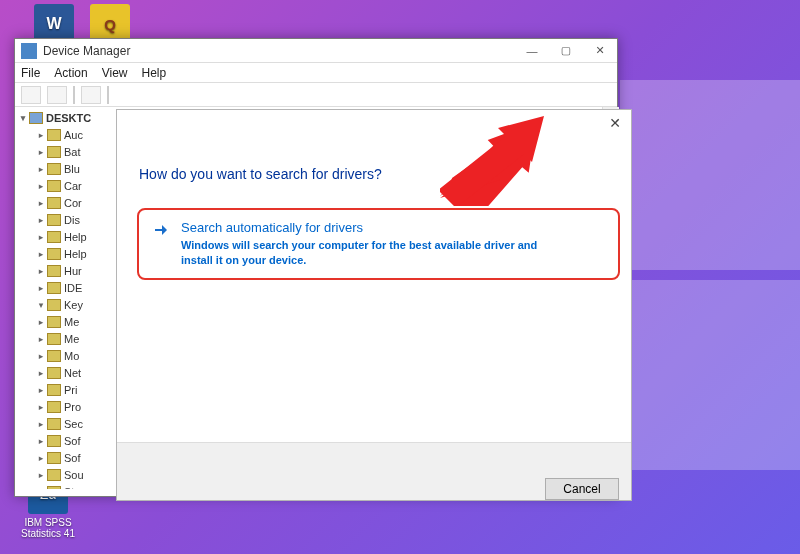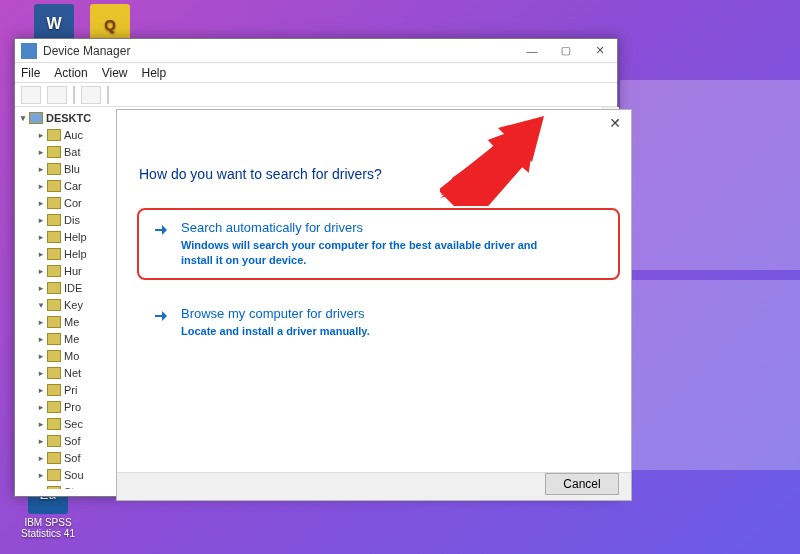--- a/index.html
+++ b/index.html
@@ -61,22 +61,22 @@
 .opt{padding:10px 14px;margin-bottom:18px;}
 .opt.highlight{outline:2px solid #e5342a;outline-offset:0;border-radius:6px;}
 .opt-row{display:flex;align-items:flex-start;gap:10px;}
 .arrow-ico{width:18px;height:18px;margin-top:2px;flex:none;position:relative;}
 .arrow-ico::after{content:"";position:absolute;left:2px;top:7px;width:10px;height:2px;
   background:#1a6fcc;}
 .arrow-ico::before{content:"";position:absolute;left:9px;top:3px;border:5px solid transparent;
   border-left-color:#1a6fcc;}
 .opt-title{color:#0066cc;font-size:13px;margin-bottom:3px;}
 .opt-desc{color:#0066cc;font-size:11px;max-width:360px;line-height:1.35;font-weight:bold;}
-.dlg-foot{height:28px;background:#f0f0f0;border-top:1px solid #ddd;display:flex;
-  align-items:flex-start;justify-content:flex-end;padding-right:12px;}
+.dlg-foot{height:58px;background:#f0f0f0;border-top:1px solid #ddd;display:flex;
+  align-items:flex-end;justify-content:flex-end;padding-right:12px;}
 .btn{min-width:74px;height:22px;font-size:12px;background:#e1e1e1;
   border:1px solid #adadad;display:flex;align-items:center;justify-content:center;}
 
 
 .sbar{position:absolute;right:-1px;top:68px;width:16px;height:394px;
   background:#f0f0f0;border-left:1px solid #ddd;}
 .sbar .thumb{position:absolute;left:2px;top:14px;width:12px;height:120px;
   background:#cfcfcf;}
 .sbar .arr{position:absolute;left:0;width:16px;height:14px;background:#f0f0f0;
   text-align:center;font-size:9px;color:#777;}
@@ -265,29 +265,20 @@
       <div class="opt highlight">
         <div class="opt-row">
           <div class="arrow-ico"></div>
           <div>
             <div class="opt-title">Search automatically for drivers</div>
             <div class="opt-desc">Windows will search your computer for the best available driver and install it on your device.</div>
           </div>
         </div>
       </div>
 
-      <div class="opt">
-        <div class="opt-row">
-          <div class="arrow-ico"></div>
-          <div>
-            <div class="opt-title">Browse my computer for drivers</div>
-            <div class="opt-desc">Locate and install a driver manually.</div>
-          </div>
-        </div>
-      </div>
     </div>
     <div class="dlg-foot">
       <div class="btn">Cancel</div>
     </div>
   </div>
 </div>
 
 <svg class="ann-arrow" width="120" height="90">
   <polygon points="5,78 55,30 50,24 100,10 88,60 82,54 32,102" fill="#ec2224" transform="rotate(-5 50 50)"></polygon>
   <polygon points="10,72 92,18 86,10 12,62" fill="#ec2224"></polygon>

